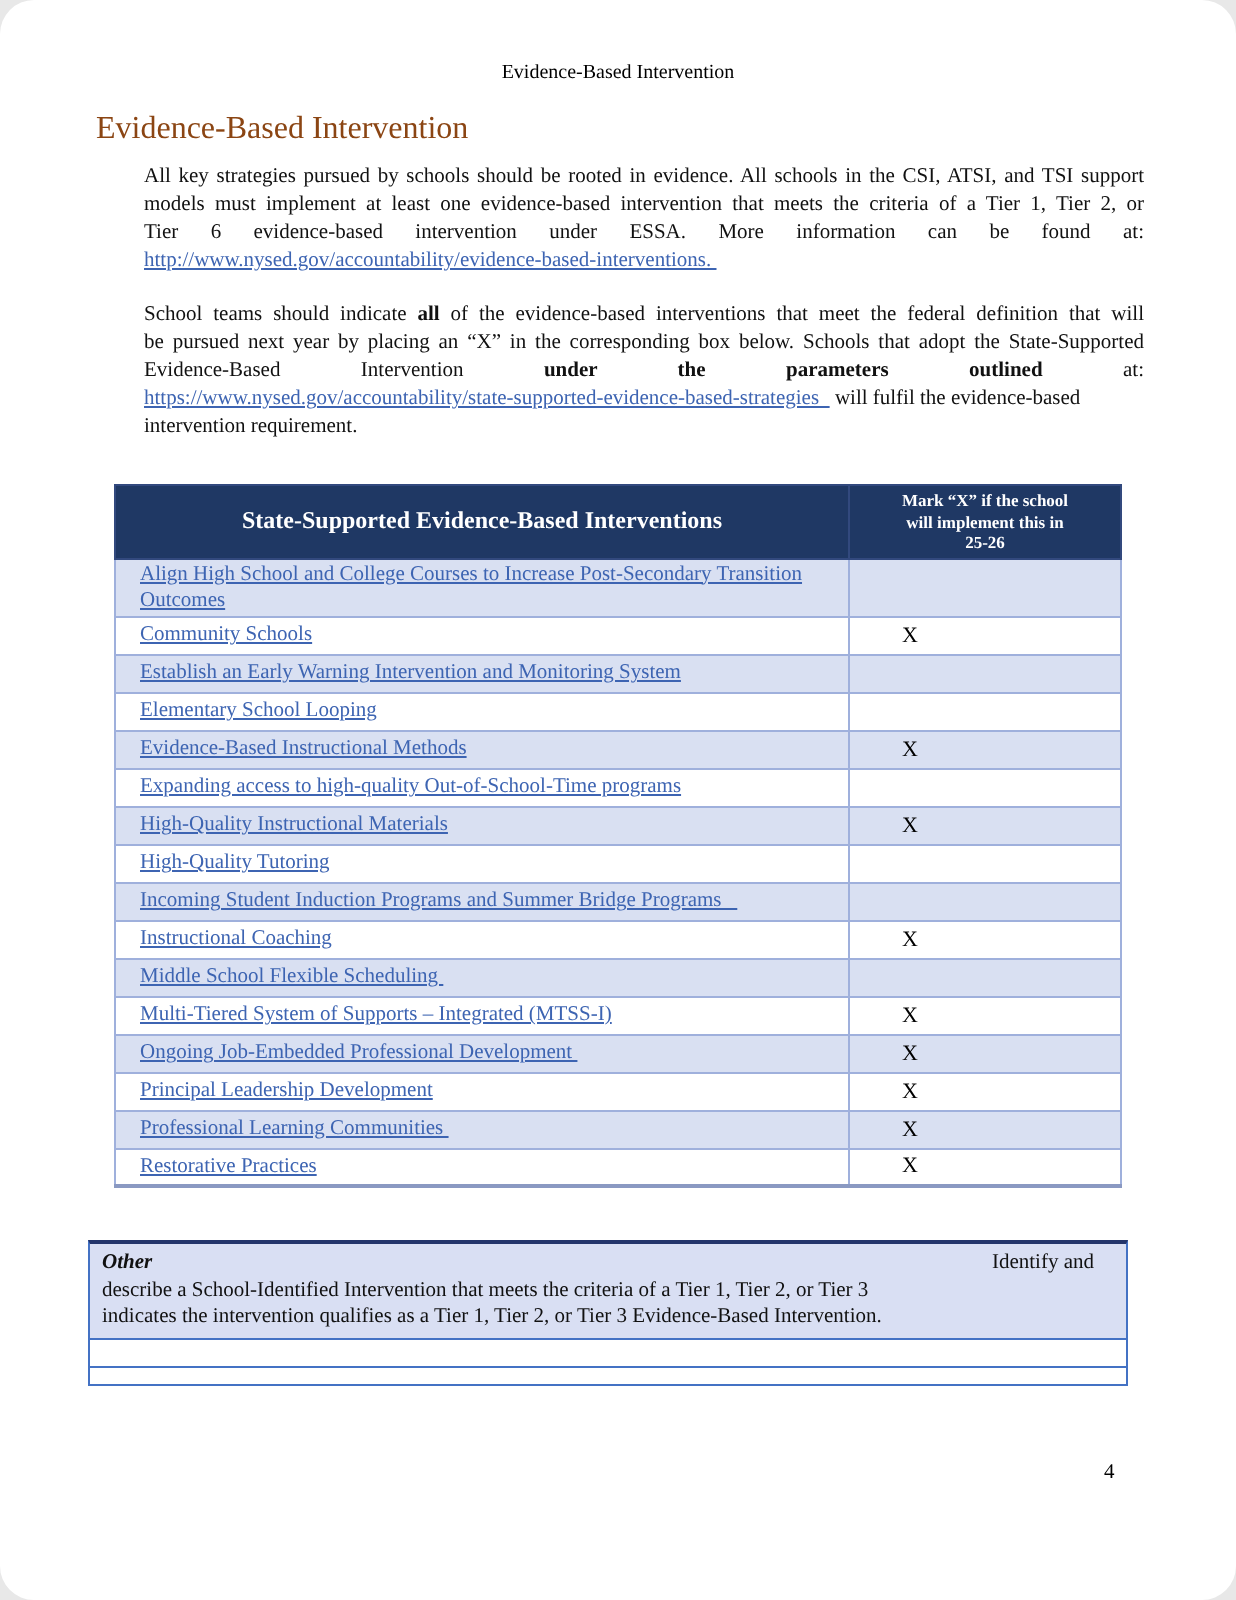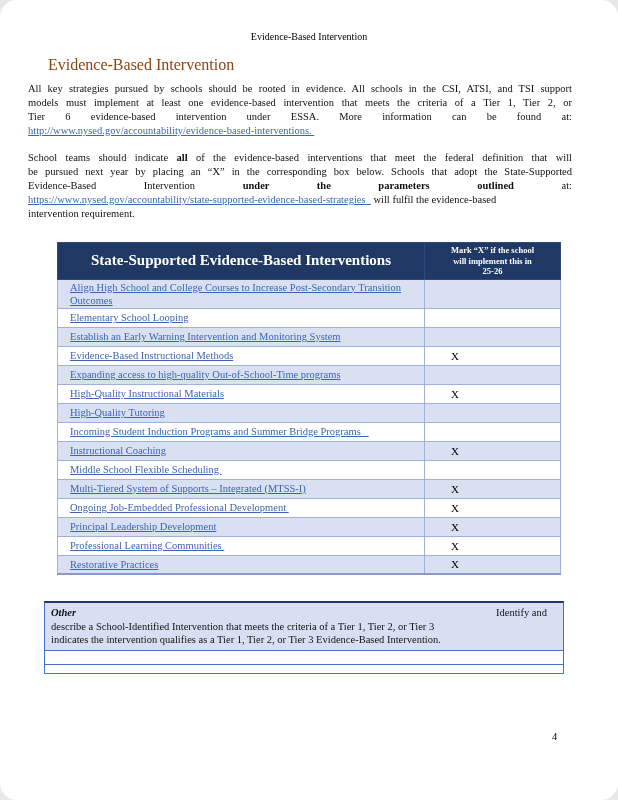--- a/index.html
+++ b/index.html
@@ -3,35 +3,35 @@
 <meta charset="utf-8">
 <style>
   html,body{margin:0;padding:0;background:#e8e8e8;}
   .page{
     width:618px;height:800px;position:relative;background:#ffffff;
     font-family:"Liberation Serif","DejaVu Serif",serif;color:#111;
     overflow:hidden;margin:0 auto;border-radius:17px;
   }
   .running-header{padding-top:31px;text-align:center;font-size:10px;color:#000;}
   .doc-title{margin:14px 46px 0 48px;font-size:16px;font-weight:normal;color:#8B4513;}
-  .para{margin:8px 46px 0 28px;font-size:10.5px;line-height:14px;}
+  .para{margin:8px 46px 0 72px;font-size:10.5px;line-height:14px;}
   .para.second{margin-top:13px;}
   .tline{text-align:left;}
   .tline.spread{text-align:justify;text-align-last:justify;}
   .bold{font-weight:bold;}
   .doc-link{color:#3D64B2;text-decoration:underline;cursor:pointer;}
   
   .ebi-table{
     margin:21px 0 0 57px;width:503px;border-collapse:collapse;table-layout:fixed;
     font-size:10.5px;border:1px solid #8497C6;border-bottom:2px solid #8A99C2;
   }
   .ebi-table col.c1{width:367px;}
   .ebi-table col.c2{width:136px;}
   .ebi-table th{background:#1F3864;color:#ffffff;border:1px solid #32497e;vertical-align:middle;}
-  .ebi-table th.h-left{font-size:15px;padding:4px 2px;text-align:center;}
+  .ebi-table th.h-left{font-size:12px;padding:4px 2px;text-align:center;}
   .ebi-table th.h-right{font-size:8.5px;line-height:10.5px;font-weight:bold;padding:2px 1px;text-align:center;}
   .ebi-table th.h-right span{display:block;}
   .ebi-table tbody td{border:1px solid #9FB0DC;vertical-align:middle;}
   .ebi-table tbody tr{height:19px;}
   .ebi-table tbody tr.first{height:28px;}
   .ebi-table tbody tr:nth-child(odd){background:#D9E0F2;}
   .cell-label{padding:1px 6px 1px 12px;line-height:13px;}
   .cell-mark{padding-left:26px;font-size:11px;color:#000;}
   
   .other-box{
@@ -85,25 +85,29 @@
           <span>25-26</span>
         </th>
       </tr>
     </thead>
     <tbody id="table-body">
         <tr class="first">
           <td class="cell-label"><a class="doc-link" href="#">Align High School and College Courses to Increase Post-Secondary Transition Outcomes</a></td>
           <td class="cell-mark"><span></span></td>
         </tr>
         <tr>
-          <td class="cell-label"><a class="doc-link" href="#">Elementary School Looping</a></td>
+          <td class="cell-label"><a class="doc-link" href="#">Community Schools</a></td>
+          <td class="cell-mark"><span>X</span></td>
+        </tr>
+        <tr>
+          <td class="cell-label"><a class="doc-link" href="#">Establish an Early Warning Intervention and Monitoring System</a></td>
           <td class="cell-mark"><span></span></td>
         </tr>
         <tr>
-          <td class="cell-label"><a class="doc-link" href="#">Establish an Early Warning Intervention and Monitoring System</a></td>
+          <td class="cell-label"><a class="doc-link" href="#">Elementary School Looping</a></td>
           <td class="cell-mark"><span></span></td>
         </tr>
         <tr>
           <td class="cell-label"><a class="doc-link" href="#">Evidence-Based Instructional Methods</a></td>
           <td class="cell-mark"><span>X</span></td>
         </tr>
         <tr>
           <td class="cell-label"><a class="doc-link" href="#">Expanding access to high-quality Out-of-School-Time programs</a></td>
           <td class="cell-mark"><span></span></td>
         </tr>

